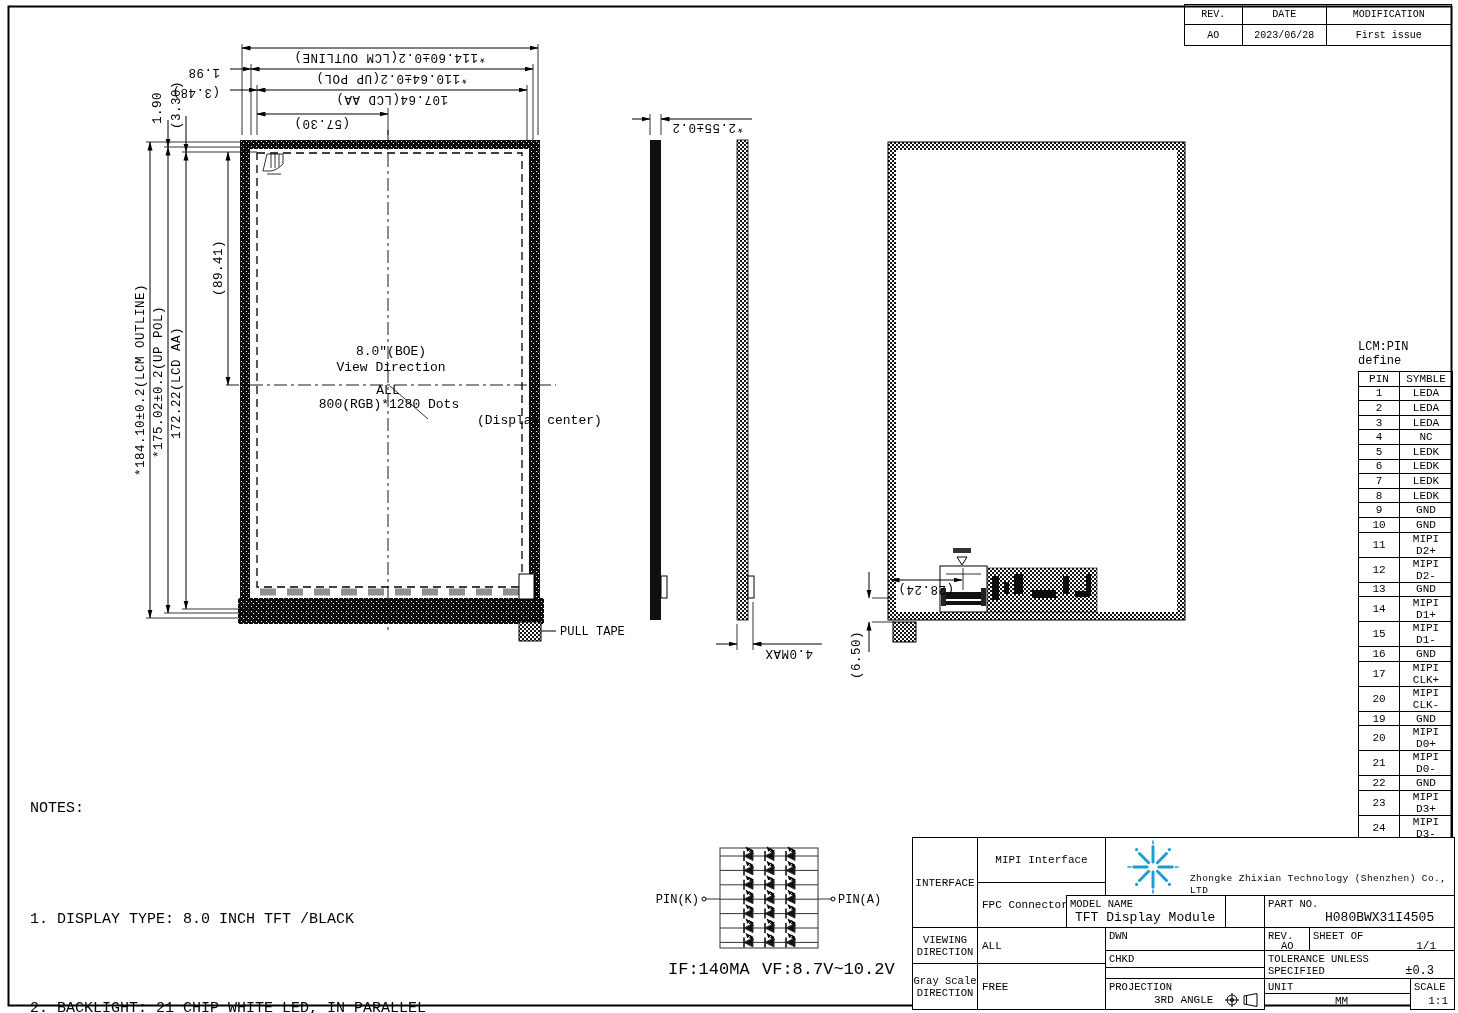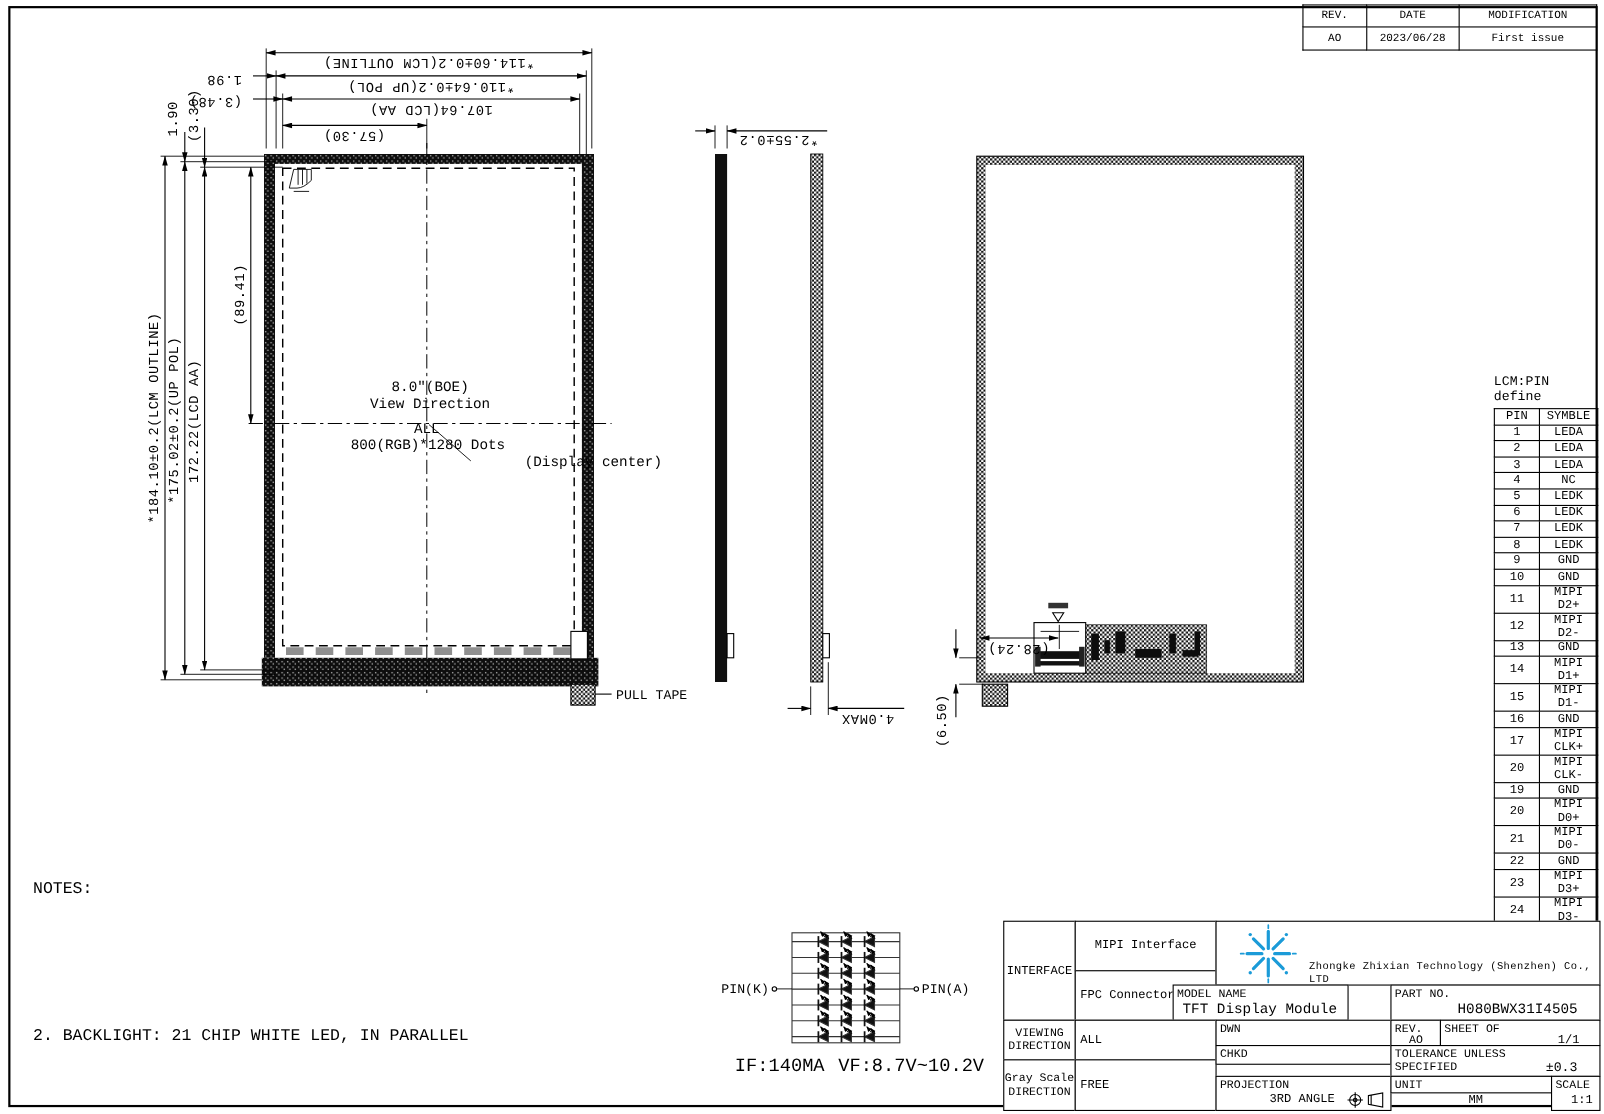--- a/index.html
+++ b/index.html
@@ -428,20 +428,21 @@
     <td>31</td>
     <td>VDD3V3</td>
   </tr>
 </tbody>
   </table>
 </div>
 
 <div class="abs notes" style="left:30px;top:753px;width:650px">
   <div>NOTES:</div>
   <div>
+  <div>1. DISPLAY TYPE: 8.0 INCH TFT /BLACK</div>
 
   <div>2. BACKLIGHT: 21 CHIP WHITE LED, IN PARALLEL</div>
 
   
 
   
 
   
 
   

